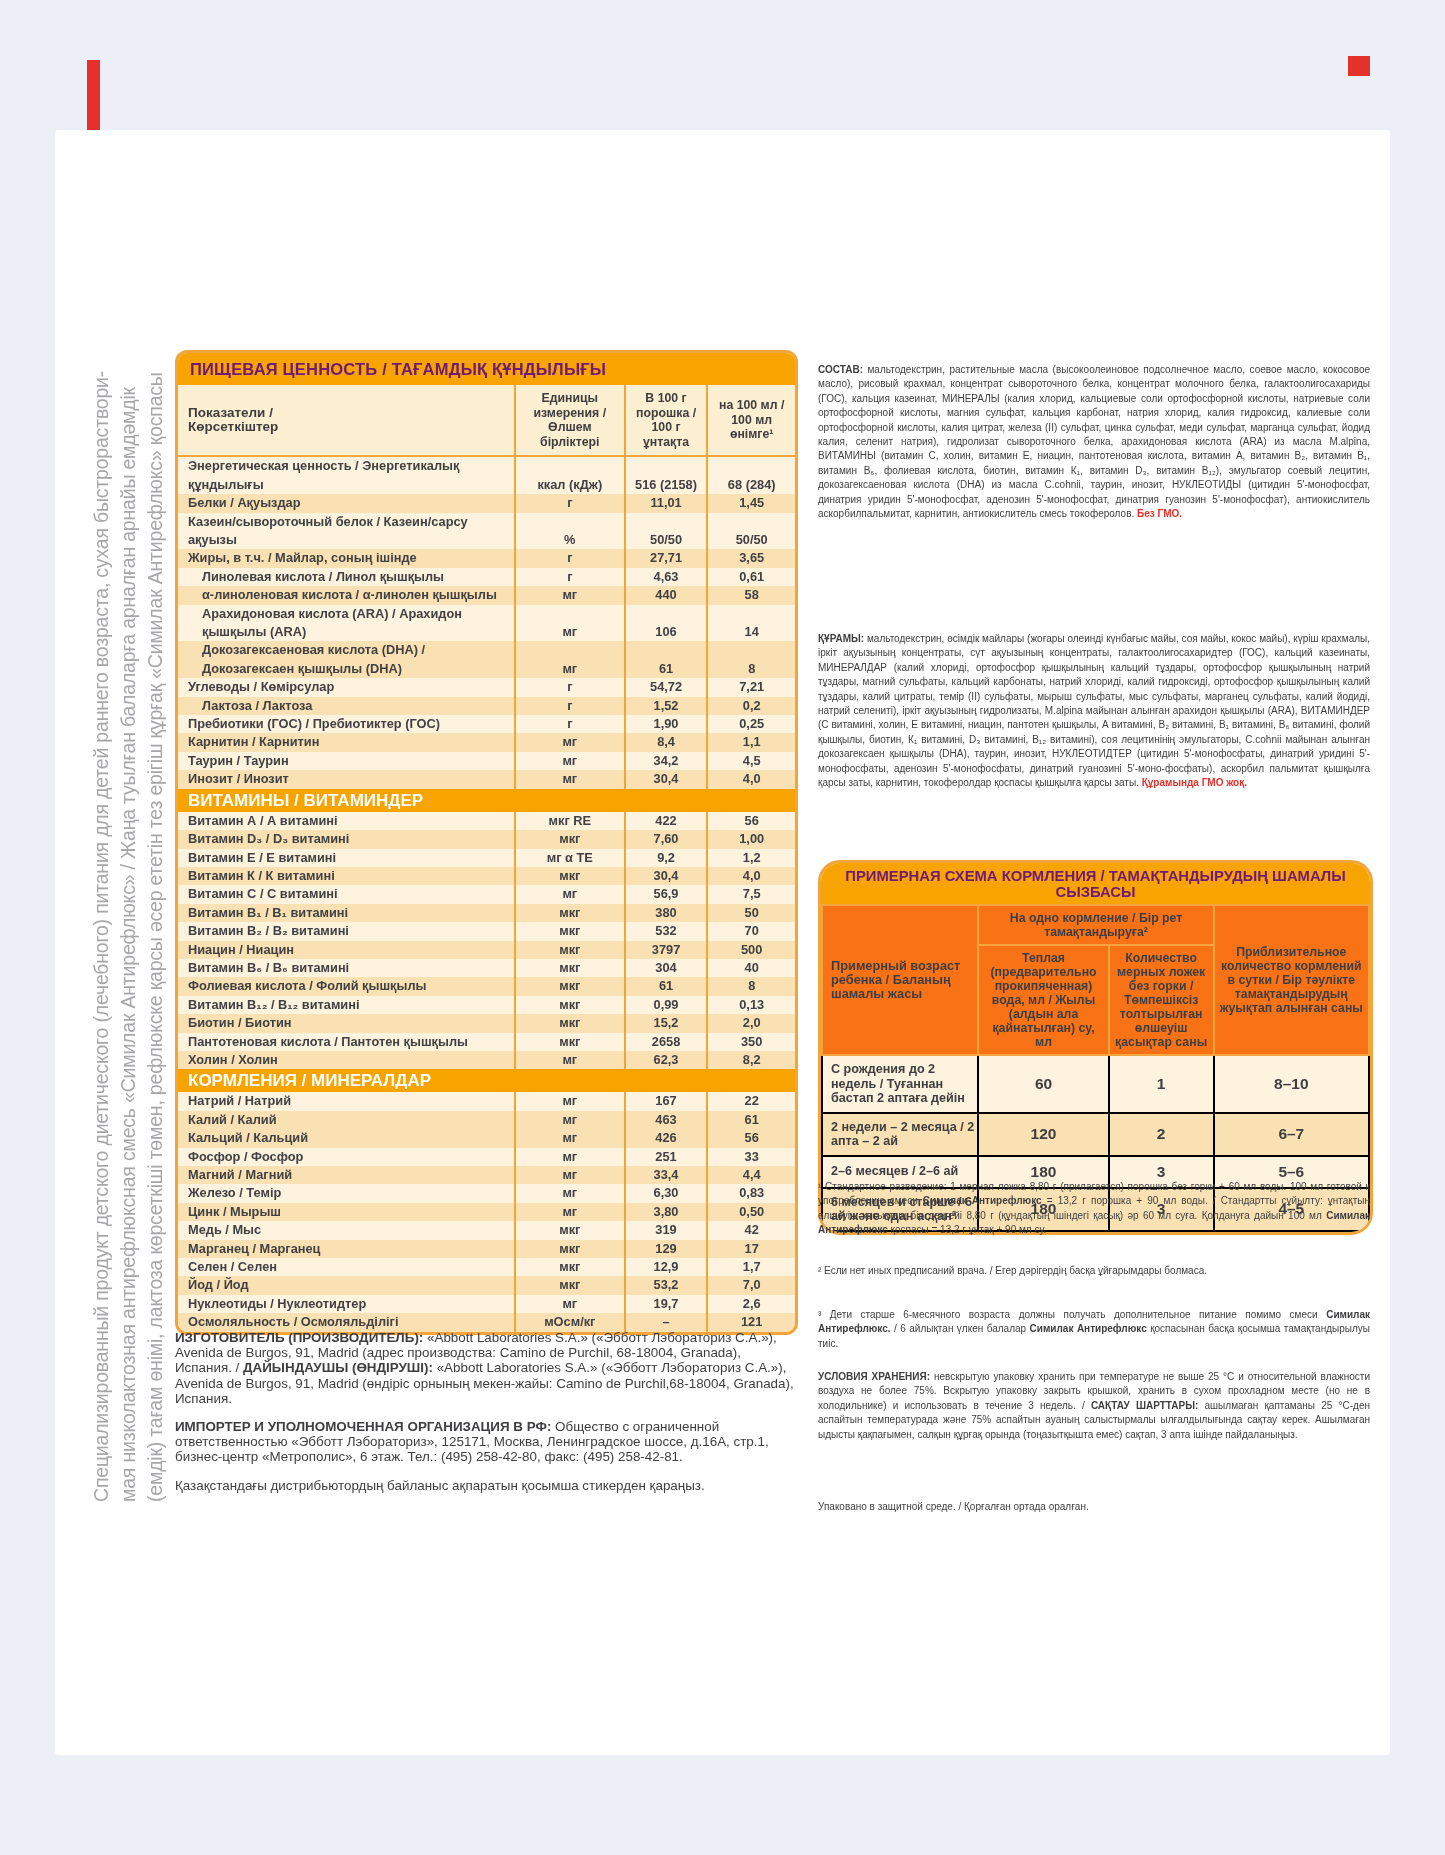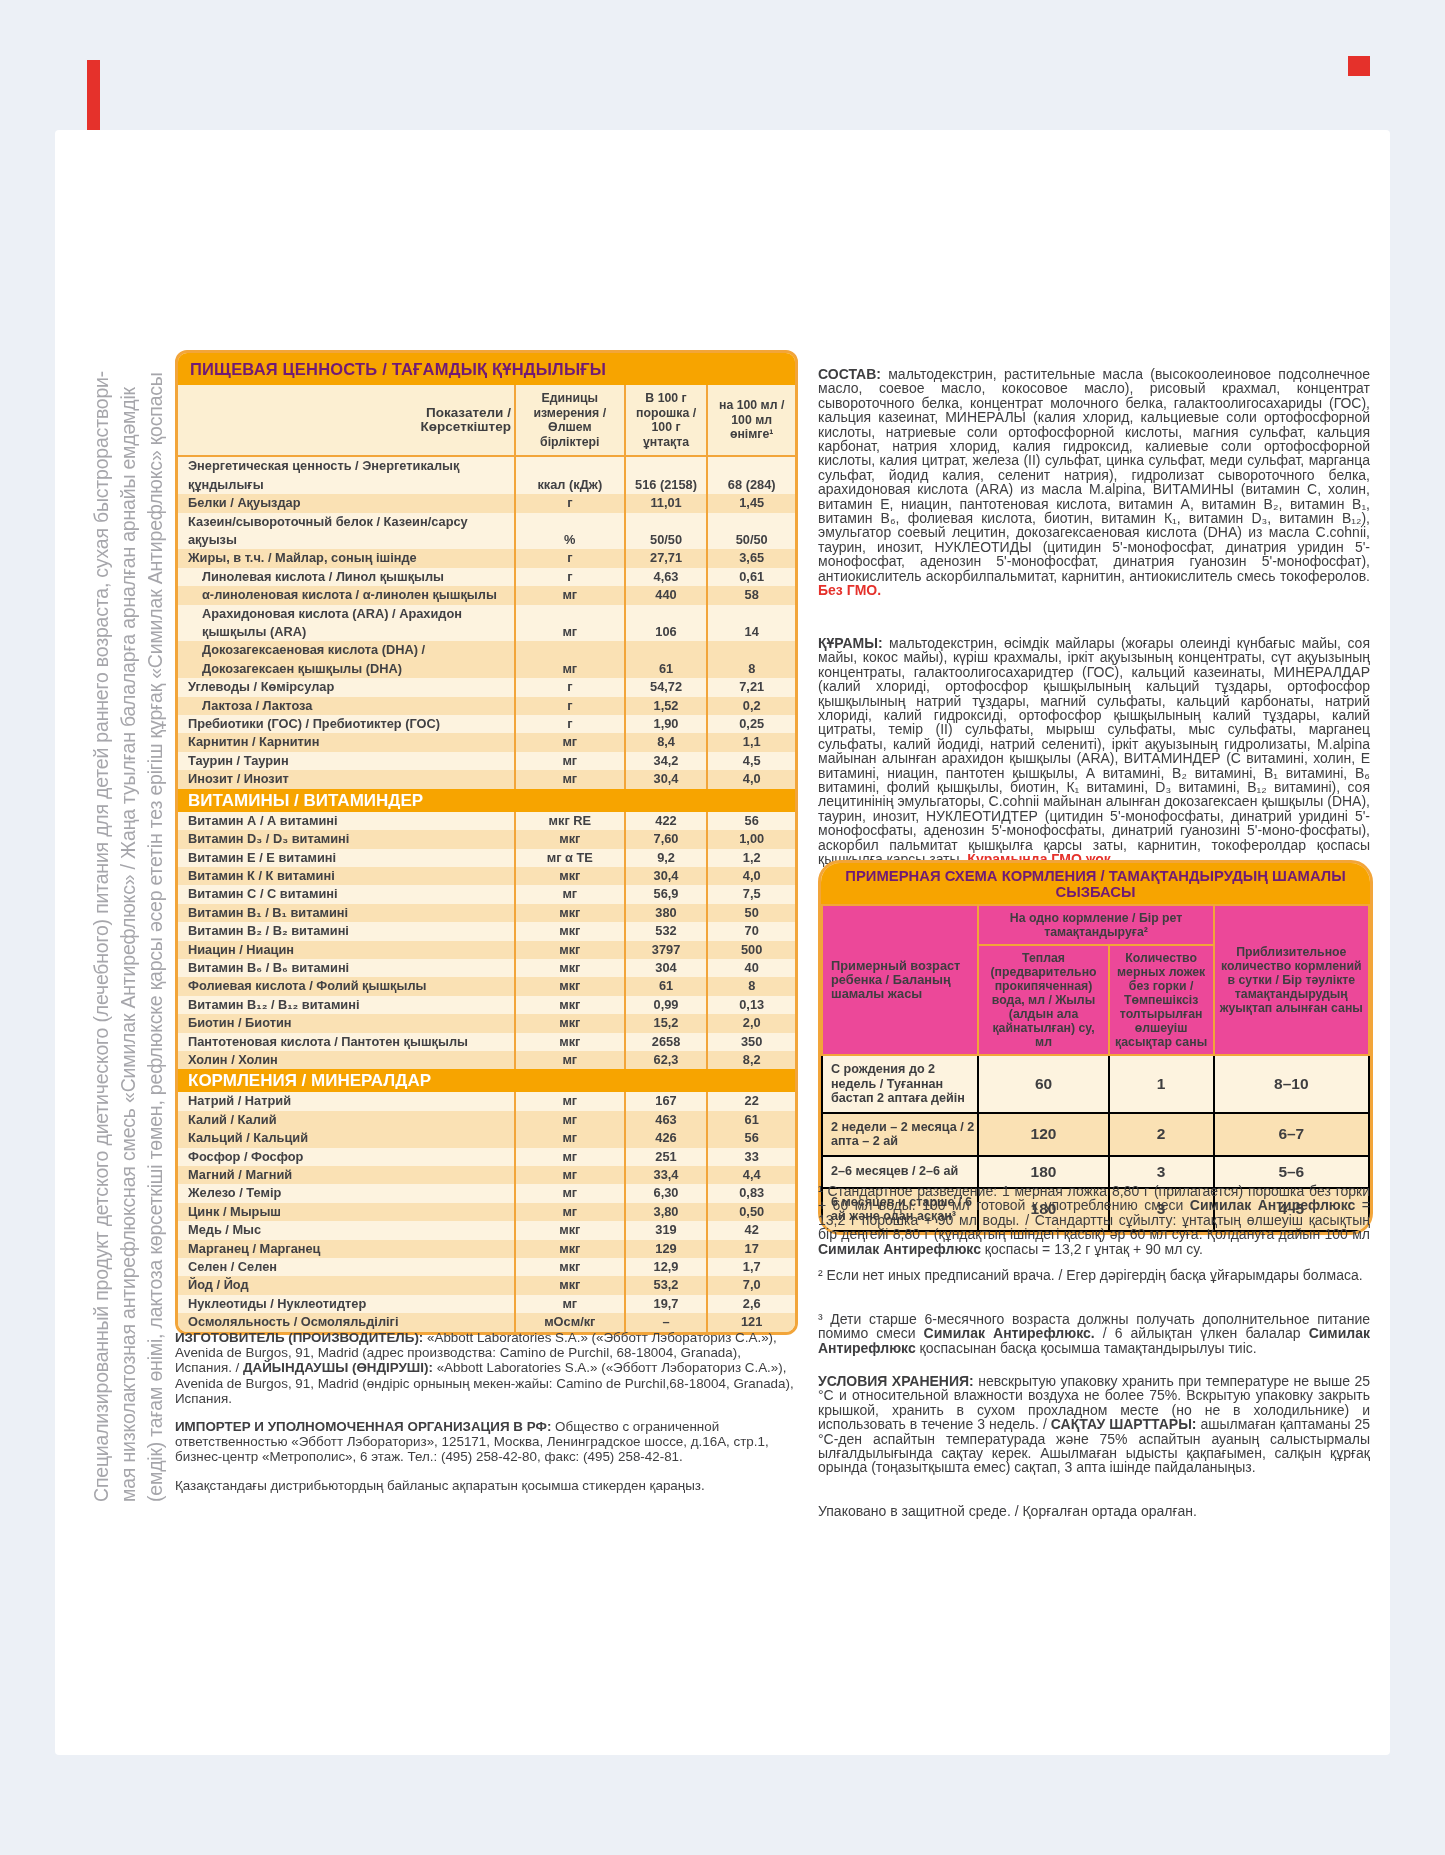--- a/index.html
+++ b/index.html
@@ -17,48 +17,48 @@
 
   
   .nutri{position:absolute;left:120px;top:220px;width:617px;border:3px solid #f2a53a;
          border-radius:12px;overflow:hidden;background:#fdf3df;}
   .band{background:#f7a400;color:#701a75;font-weight:bold;}
   .nutri .title{font-size:16.5px;padding:7px 12px 6px;letter-spacing:.2px;}
   table.nt{width:100%;border-collapse:collapse;table-layout:fixed;}
   table.nt col.c1{width:54.6%}table.nt col.c2{width:17.8%}table.nt col.c3{width:13.4%}table.nt col.c4{width:14.2%}
   table.nt th{background:#fcefd2;font-size:12.3px;line-height:14.6px;font-weight:bold;
               border-bottom:2.5px solid #f2a53a;padding:6px 3px;vertical-align:middle;text-align:center;}
-  table.nt th:first-child{text-align:right;padding-left:10px;white-space:pre-line;font-size:13.5px;}
+  table.nt th:first-child{text-align:left;padding-left:10px;white-space:pre-line;font-size:13.5px;}
   table.nt th + th, table.nt td + td{border-left:2.5px solid #f2a53a;}
   table.nt td{font-size:12.8px;line-height:18.4px;font-weight:bold;color:#414144;
               text-align:center;padding:0 2px;vertical-align:bottom;}
   table.nt td.name{text-align:left;padding-left:10px;}
   table.nt td.name.ind{padding-left:24px;}
   tr.light td{background:#fdf3df;} tr.dark td{background:#fae1b4;}
   tr.sec td{background:#f7a400;color:#fff;font-size:17px;line-height:21px;text-align:left;
             padding:1px 10px;border-left:none !important;}
 
   
   .rc{position:absolute;left:763px;top:218px;width:552px;height:1180px;}
-  .rc .blk{position:absolute;width:552px;text-align:justify;font-size:14px;line-height:14.4px;}
+  .rc .blk{position:absolute;width:552px;text-align:justify;font-size:10px;line-height:14.4px;}
   .rc .comp-ru{top:5px;} .rc .comp-kz{top:274px;}
   .lead{font-weight:bold;}
   .red{color:#e5312b;font-weight:bold;}
   .fn{font-size:13.2px;line-height:15.6px;}
   .fn1{top:822px;} .fn2{top:906px;} .fn3{top:950px;}
   .storage{top:1012px;font-size:13.2px;line-height:15.6px;}
   .packed{top:1142px;font-size:13.2px;line-height:15.6px;text-align:left;}
 
   
   .feed{position:absolute;left:0;top:512px;width:549px;border:3px solid #f2a53a;
         border-radius:22px;overflow:hidden;background:#fdf3df;}
   .feed .title{font-size:14.8px;text-align:center;padding:5px 6px 4px;}
   table.ft{width:100%;border-collapse:collapse;table-layout:fixed;}
   table.ft col.f1{width:28.6%}table.ft col.f2{width:23.8%}table.ft col.f3{width:19.2%}table.ft col.f4{width:28.4%}
-  table.ft th{background:#ec4899;border:2px solid #f2a53a;font-size:12.3px;line-height:14px;
+  table.ft th{background:#f97316;border:2px solid #f2a53a;font-size:12.3px;line-height:14px;
               font-weight:bold;padding:5px 4px;vertical-align:middle;text-align:center;}
   table.ft th.age{text-align:left;padding-left:8px;font-size:12.8px;}
   table.ft td{border:2px solid #000000;font-size:15.5px;font-weight:bold;text-align:center;
               padding:6px 3px;vertical-align:middle;}
   table.ft td.age{font-size:12.6px;text-align:left;padding-left:8px;line-height:14.5px;}
 
   
   .lb{position:absolute;left:120px;top:1200px;width:624px;font-size:13.4px;line-height:15.2px;text-align:left;}
   .lb p{margin:0 0 13px 0;}
 </style>

